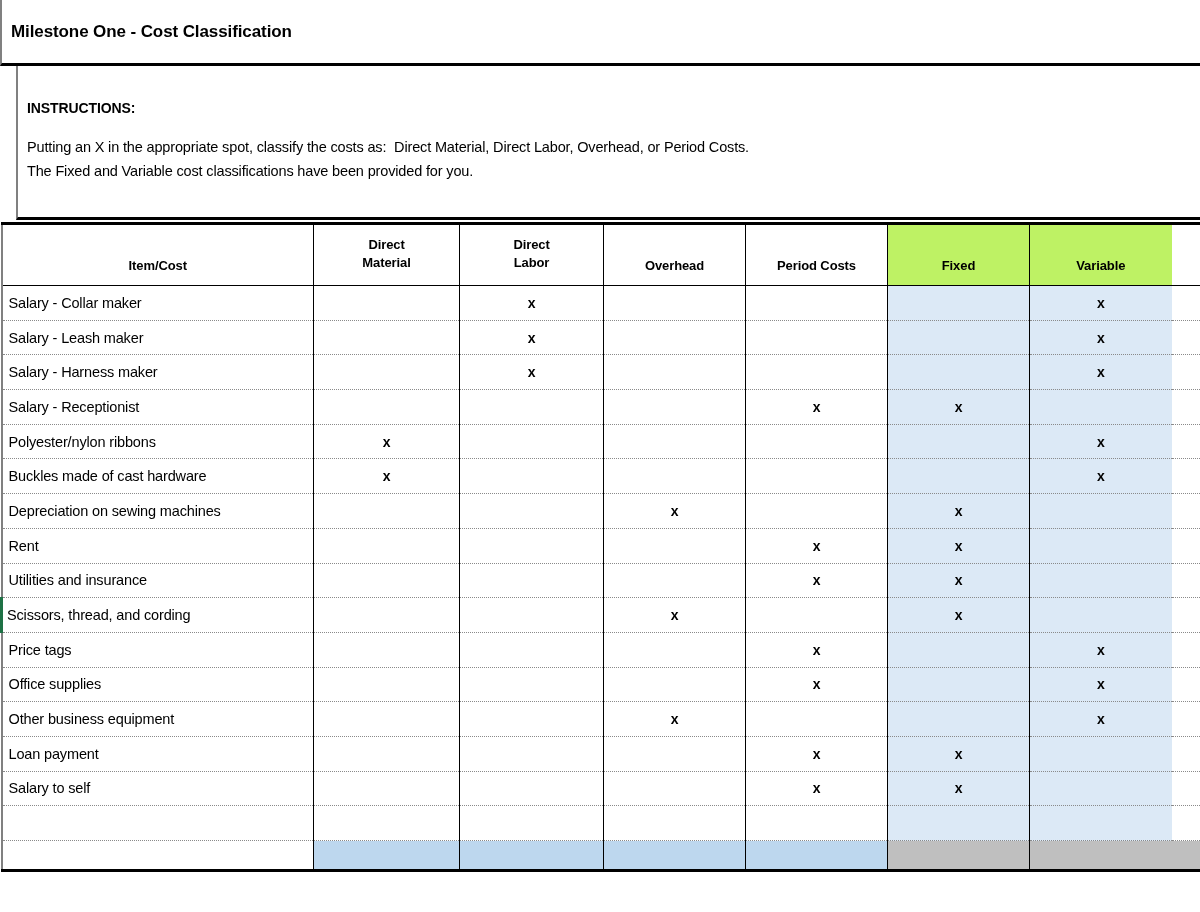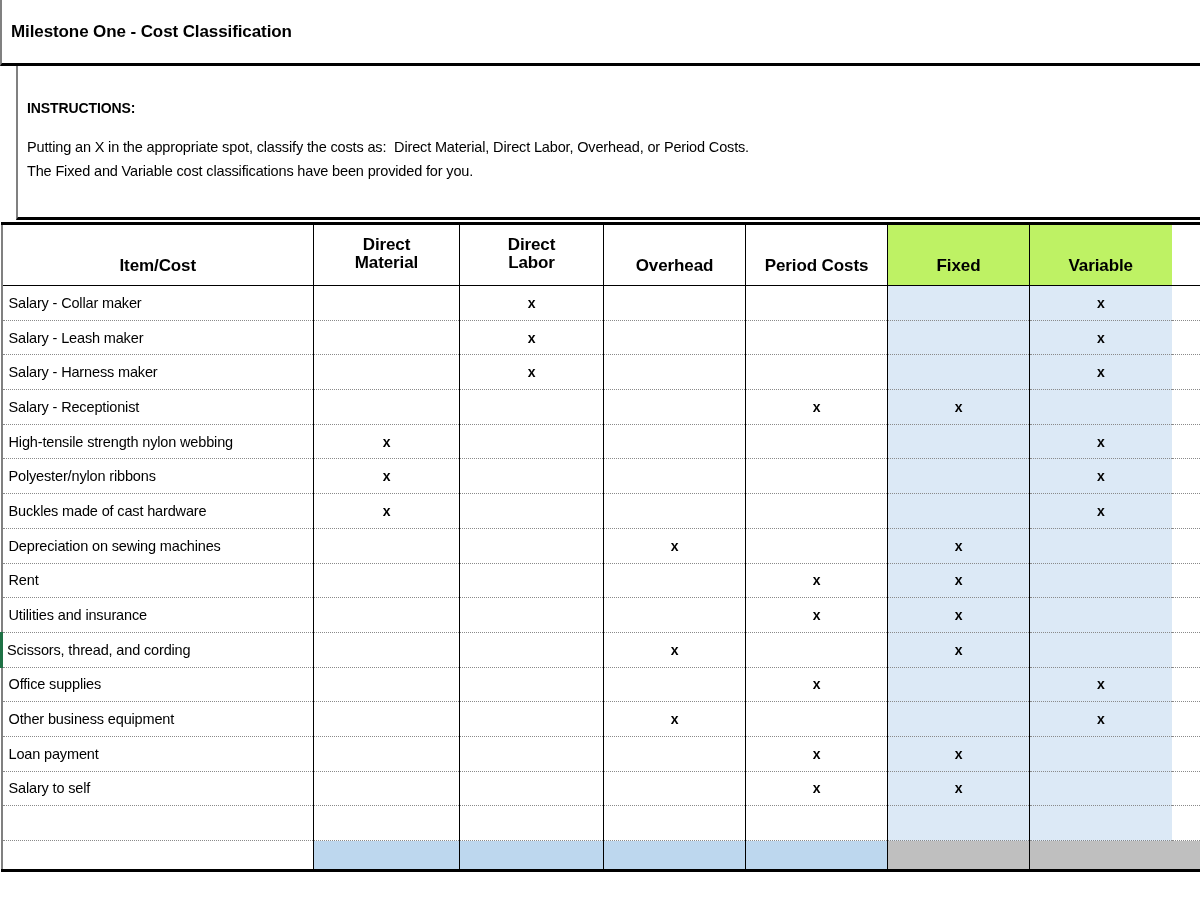--- a/index.html
+++ b/index.html
@@ -92,21 +92,21 @@
   col.c-fx    { width: 142px; }
   col.c-vr    { width: 142px; }
   col.c-pad   { width: 30px;  }
 
   
   tr.head-row { height: 62px; }
   tr.head-row td {
     border-top: 3px solid #000000;
     border-bottom: 1.5px solid #000000;
     text-align: center;
-    font-size: 17px;
+    font-size: 13px;
     font-weight: bold;
     letter-spacing: -0.1px;
     line-height: 18px;
     padding-bottom: 3px;
   }
   tr.head-row td.vline { border-left: 1.5px solid #000000; }
   tr.head-row td.item-head {
     vertical-align: bottom;
     padding-bottom: 10px;
   }
@@ -254,30 +254,20 @@
           <td class="item-cell">Salary - Receptionist</td>
           <td class="mark-cell vline"></td>
           <td class="mark-cell vline"></td>
           <td class="mark-cell vline"></td>
           <td class="mark-cell vline">x</td>
           <td class="mark-cell vline blue">x</td>
           <td class="mark-cell vline blue"></td>
           <td class="pad-cell"></td>
         </tr>
         <tr class="data-row">
-          <td class="item-cell">High-tensile strength nylon webbing</td>
-          <td class="mark-cell vline">x</td>
-          <td class="mark-cell vline"></td>
-          <td class="mark-cell vline"></td>
-          <td class="mark-cell vline"></td>
-          <td class="mark-cell vline blue"></td>
-          <td class="mark-cell vline blue">x</td>
-          <td class="pad-cell"></td>
-        </tr>
-        <tr class="data-row">
           <td class="item-cell">Polyester/nylon ribbons</td>
           <td class="mark-cell vline">x</td>
           <td class="mark-cell vline"></td>
           <td class="mark-cell vline"></td>
           <td class="mark-cell vline"></td>
           <td class="mark-cell vline blue"></td>
           <td class="mark-cell vline blue">x</td>
           <td class="pad-cell"></td>
         </tr>
         <tr class="data-row">
@@ -321,20 +311,30 @@
           <td class="pad-cell"></td>
         </tr>
         <tr class="data-row">
           <td class="item-cell flagged">Scissors, thread, and cording</td>
           <td class="mark-cell vline"></td>
           <td class="mark-cell vline"></td>
           <td class="mark-cell vline">x</td>
           <td class="mark-cell vline"></td>
           <td class="mark-cell vline blue">x</td>
           <td class="mark-cell vline blue"></td>
+          <td class="pad-cell"></td>
+        </tr>
+        <tr class="data-row">
+          <td class="item-cell">Price tags</td>
+          <td class="mark-cell vline"></td>
+          <td class="mark-cell vline"></td>
+          <td class="mark-cell vline"></td>
+          <td class="mark-cell vline">x</td>
+          <td class="mark-cell vline blue"></td>
+          <td class="mark-cell vline blue">x</td>
           <td class="pad-cell"></td>
         </tr>
         <tr class="data-row">
           <td class="item-cell">Office supplies</td>
           <td class="mark-cell vline"></td>
           <td class="mark-cell vline"></td>
           <td class="mark-cell vline"></td>
           <td class="mark-cell vline">x</td>
           <td class="mark-cell vline blue"></td>
           <td class="mark-cell vline blue">x</td>

